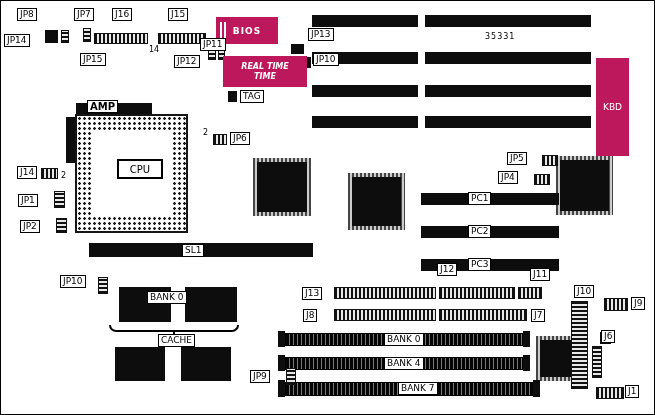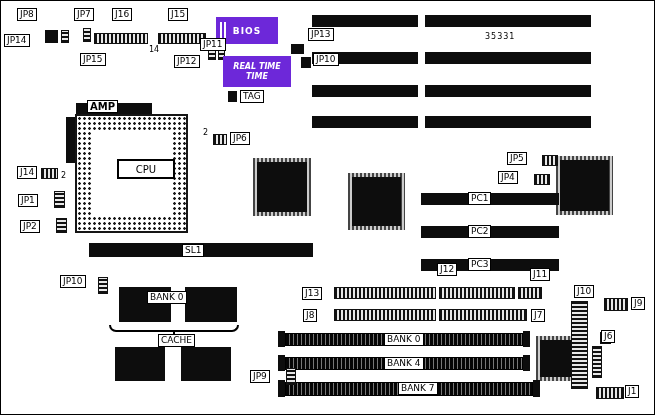--- a/index.html
+++ b/index.html
@@ -5,21 +5,21 @@
   * { margin:0; padding:0; box-sizing:border-box; }
   body { background:#fff; font-family:"DejaVu Sans", sans-serif; }
   .board { position:relative; width:655px; height:415px; background:#fff; border:1px solid #000; overflow:hidden; }
   .abs  { position:absolute; }
   .lbl  { position:absolute; background:#fff; border:1px solid #000; font-size:9px; line-height:11px; padding:0 2px; white-space:nowrap; z-index:6; color:#000; }
   .txt  { position:absolute; font-size:8px; color:#000; z-index:4; }
   .blk  { position:absolute; background:#0d0d0d; }
   .slot { position:absolute; background:#0d0d0d; }
   .hdr  { position:absolute; background:repeating-linear-gradient(90deg,#111 0 2px,#e8e8e8 2px 4px); border:1px solid #111; }
   .hdrv { position:absolute; background:repeating-linear-gradient(0deg,#111 0 2px,#e8e8e8 2px 4px); border:1px solid #111; }
-  .chip { position:absolute; background:#6d28d9; color:#fff; display:flex; align-items:center; justify-content:center; flex-direction:column; z-index:2; }
+  .chip { position:absolute; background:#be185d; color:#fff; display:flex; align-items:center; justify-content:center; flex-direction:column; z-index:2; }
   .qfp  { position:absolute; background:repeating-linear-gradient(90deg,#444 0 2px,#ccc 2px 4px); }
   .qfp .die { position:absolute; inset:4px; background:#0d0d0d; }
   .socket { position:absolute; border:2px solid #151515;
             background-image:radial-gradient(circle,#1a1a1a 1.2px,rgba(0,0,0,0) 1.5px);
             background-size:5px 5px; }
   .socket .inner { position:absolute; inset:15px; background:#fff; }
   .cpubox { position:absolute; background:#fff; border:2px solid #000; font-size:10px;
             display:flex; align-items:center; justify-content:center; z-index:5; }
   .simm { position:absolute; background:repeating-linear-gradient(90deg,#050505 0 3px,#777 3px 4px); border:1px solid #000; }
   .cap  { position:absolute; background:#0d0d0d; z-index:3; }
@@ -50,45 +50,48 @@
   <div class="txt" style="left:148px;top:44px">14</div>
   <div class="hdrv" style="left:207px;top:43px;width:8px;height:16px"></div>
   <div class="hdrv" style="left:217px;top:43px;width:7px;height:16px"></div>
   <div class="blk" style="left:290px;top:43px;width:13px;height:10px"></div>
   <div class="blk" style="left:300px;top:56px;width:10px;height:11px"></div>
 
   <div class="chip" style="left:215px;top:16px;width:62px;height:27px;font-size:9px;font-weight:bold;letter-spacing:1px">
     <div class="abs" style="left:4px;top:5px;bottom:5px;width:7px;background:repeating-linear-gradient(90deg,#fff 0 2px,rgba(0,0,0,0) 2px 4px)"></div>
     <span>BIOS</span>
   </div>
-  <div class="chip" style="left:222px;top:55px;width:68px;height:31px;font-size:8px;font-weight:bold;font-style:italic;line-height:10px">
+  <div class="chip" style="left:222px;top:55px;width:84px;height:31px;font-size:8px;font-weight:bold;font-style:italic;line-height:10px">
     <span>REAL TIME</span>
     <span>TIME</span>
   </div>
   <div class="blk" style="left:227px;top:90px;width:9px;height:11px"></div>
   <div class="lbl" style="left:239px;top:89px">TAG</div>
 
   <div class="slot" style="left:311px;top:14px;width:106px;height:12px"></div>
   <div class="slot" style="left:424px;top:14px;width:166px;height:12px"></div>
   <div class="slot" style="left:311px;top:51px;width:106px;height:12px"></div>
   <div class="slot" style="left:424px;top:51px;width:166px;height:12px"></div>
   <div class="slot" style="left:311px;top:84px;width:106px;height:12px"></div>
   <div class="slot" style="left:424px;top:84px;width:166px;height:12px"></div>
   <div class="slot" style="left:311px;top:115px;width:106px;height:12px"></div>
   <div class="slot" style="left:424px;top:115px;width:166px;height:12px"></div>
   <div class="txt" style="left:484px;top:31px;letter-spacing:1px">35331</div>
 
+  <div class="chip" style="left:595px;top:57px;width:33px;height:98px;font-size:9px">
+    <span>KBD</span>
+  </div>
 
   <div class="blk" style="left:75px;top:102px;width:76px;height:11px"></div>
   <div class="lbl" style="left:86px;top:99px;font-size:10px;font-weight:bold">AMP</div>
   <div class="blk" style="left:65px;top:116px;width:9px;height:46px"></div>
   <div class="socket" style="left:74px;top:113px;width:113px;height:119px">
     <div class="inner"></div>
   </div>
-  <div class="cpubox" style="left:116px;top:158px;width:58px;height:20px">
+  <div class="cpubox" style="left:116px;top:158px;width:46px;height:20px">
     <span>CPU</span>
   </div>
 
   <div class="txt" style="left:202px;top:127px">2</div>
   <div class="hdr" style="left:212px;top:133px;width:14px;height:11px"></div>
   <div class="lbl" style="left:229px;top:131px">JP6</div>
 
   <div class="lbl" style="left:16px;top:165px">J14</div>
   <div class="hdr" style="left:40px;top:167px;width:17px;height:11px"></div>
   <div class="txt" style="left:60px;top:170px">2</div>

